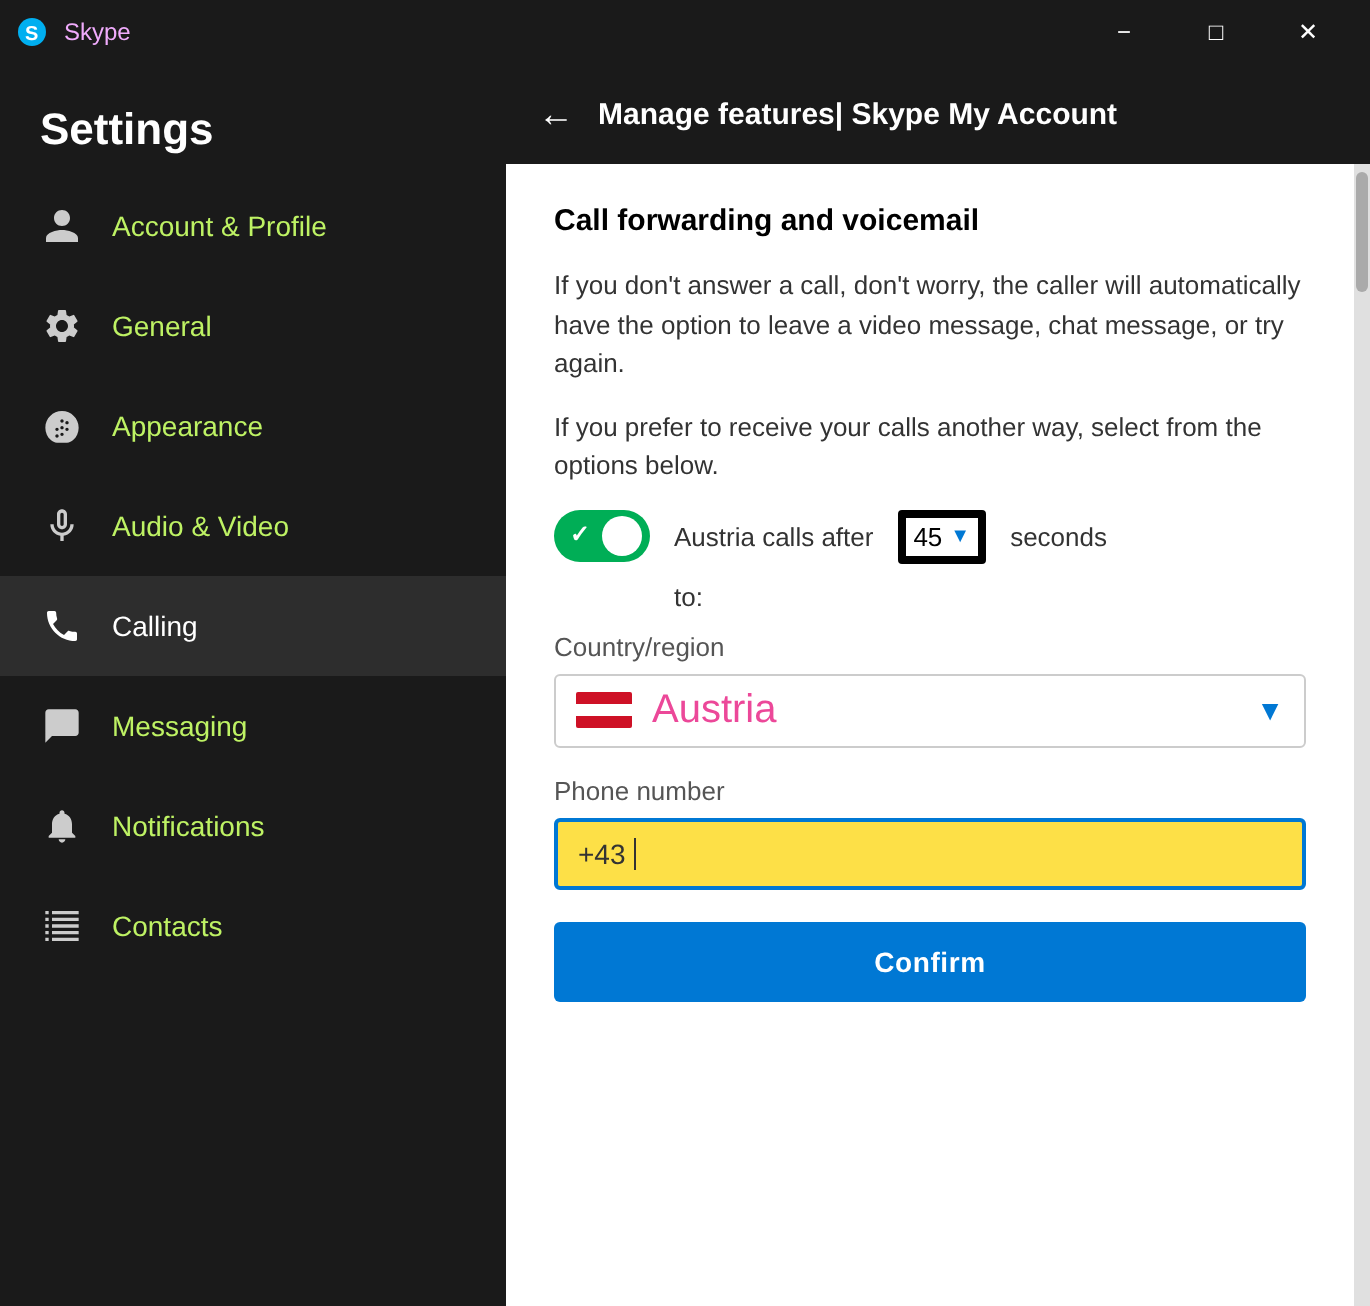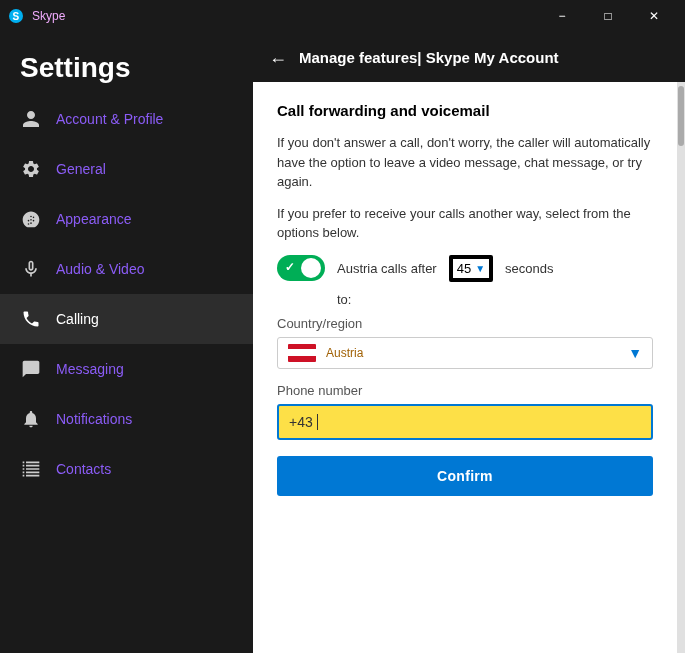--- a/index.html
+++ b/index.html
@@ -61,29 +61,29 @@
     .sidebar {
       width: 253px;
       background: #1a1a1a;
       display: flex;
       flex-direction: column;
       flex-shrink: 0;
     }
     .sidebar-header {
       padding: 20px 20px 10px 20px;
       color: #fff;
-      font-size: 28px;
+      font-size: 22px;
       font-weight: 600;
     }
     .sidebar-item {
       display: flex;
       align-items: center;
       gap: 14px;
       padding: 14px 20px;
-      color: #8b5cf6;
+      color: #bef264;
       cursor: pointer;
       font-size: 14px;
       font-weight: 400;
     }
     .sidebar-item.active {
       background: #2d2d2d;
       color: #fff;
     }
     .sidebar-item .icon {
       width: 22px;
@@ -309,22 +309,22 @@
       height: 33.33%;
       background: #fff;
     }
     .flag-red-bottom {
       position: absolute;
       bottom: 0; left: 0; right: 0;
       height: 33.33%;
       background: #ce1126;
     }
     .country-name {
-      font-size: 12px;
-      color: #a16207;
+      font-size: 20px;
+      color: #ec4899;
     }
     .dropdown-arrow {
       color: #0078d4;
       font-size: 14px;
     }
 
     .phone-input-wrapper {
       border: 2px solid #0078d4;
       border-radius: 3px;
       padding: 8px 10px;

